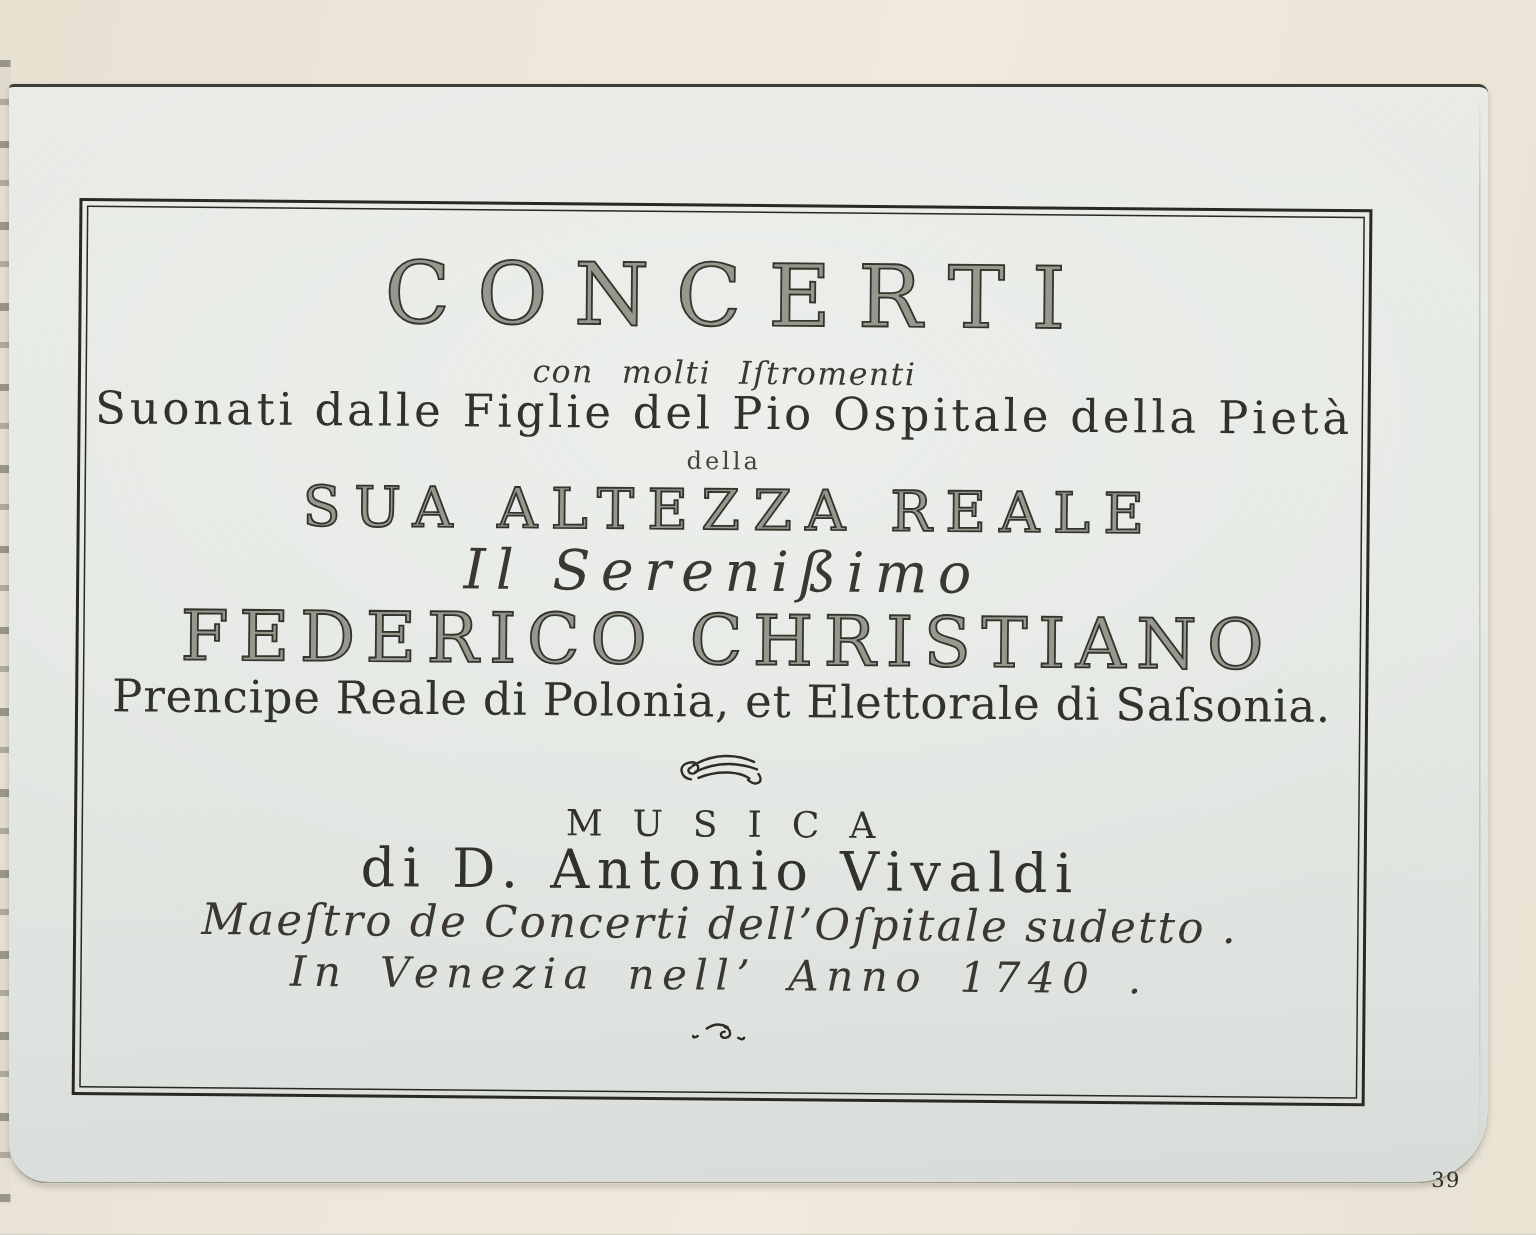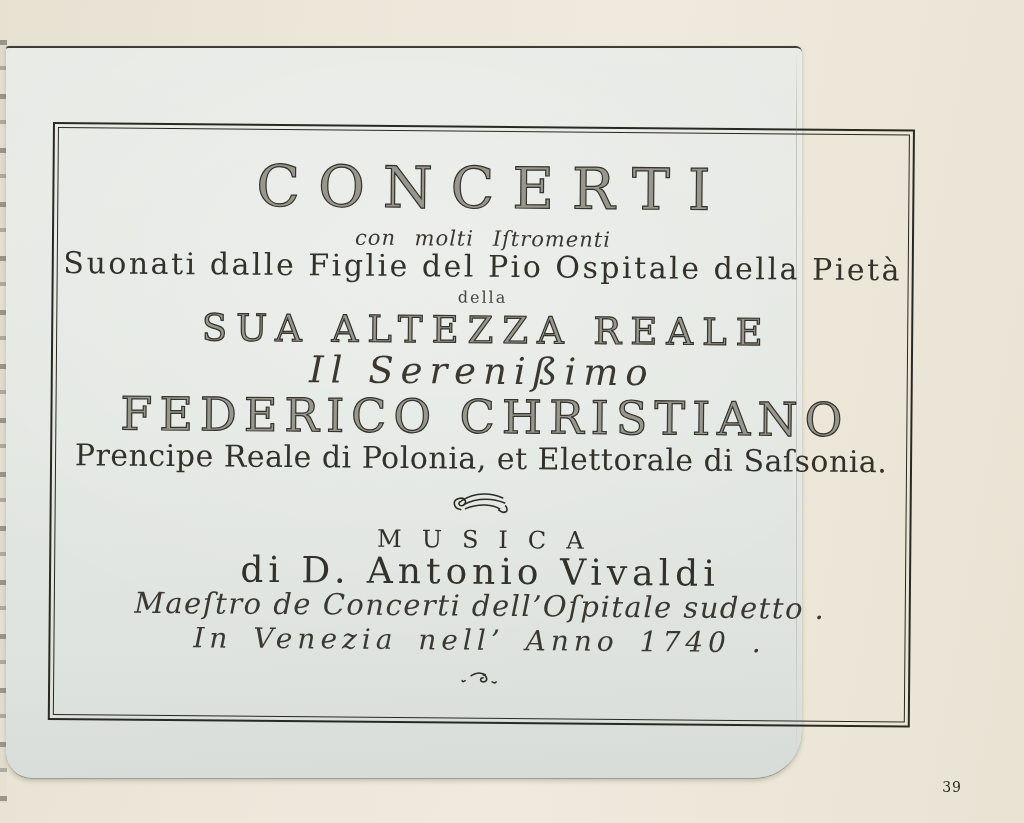--- a/index.html
+++ b/index.html
@@ -17,28 +17,29 @@
   .gutter{
     position:absolute;left:0;top:40px;bottom:20px;width:7px;
     background:
       repeating-linear-gradient(to bottom,
         rgba(52,50,40,0.55) 0 5px, rgba(52,50,40,0.05) 5px 26px,
         rgba(52,50,40,0.4) 26px 30px, rgba(52,50,40,0.02) 30px 54px);
     opacity:.8;
   }
   
   .plate{
-    position:absolute;left:6px;top:46px;width:796px;height:730px;
+    position:absolute;left:6px;top:56px;width:962px;height:730px;
     background:
       radial-gradient(120% 90% at 50% 30%, rgba(255,255,255,0.25), rgba(0,0,0,0) 60%),
       linear-gradient(178deg,#e7eae5 0%,#e4e8e3 50%,#dee3df 82%,#d7dcd8 100%);
     border-top:2px solid rgba(35,34,26,0.85);
     border-bottom:1px solid rgba(62,60,46,0.45);
     border-radius:3px 6px 48px 26px;
     box-shadow:0 2px 4px rgba(92,86,68,0.28);
+    padding-left:24px;
   }
   .fold-line{
     position:absolute;right:5px;top:2px;bottom:6px;width:1px;
     background:linear-gradient(to bottom,rgba(255,255,255,0) 0%,rgba(110,105,90,0.3) 10%,rgba(110,105,90,0.22) 80%,rgba(255,255,255,0) 100%);
   }
   
   .frame{
     position:absolute;left:47px;top:74px;width:858px;height:594px;
     border:2px solid #2a2921;
     transform:rotate(0.5deg);
@@ -68,21 +69,21 @@
   .l-federico{margin-top:4px; font-size:46px;letter-spacing:7px;text-indent:7px;}
   .l-prencipe{margin-top:4px; font-size:30px;letter-spacing:0.5px;}
   .orn-mid   {margin-top:16px;width:62px;height:30px;}
   .l-musica  {margin-top:8px; font-size:24px;letter-spacing:20px;text-indent:20px;}
   .l-vivaldi {margin-top:2px; font-size:36px;letter-spacing:5px;}
   .l-maestro {margin-top:2px; font-size:29px;letter-spacing:1.5px;}
   .l-venezia {margin-top:6px; font-size:28px;letter-spacing:5px;word-spacing:7px;}
   .orn-bottom{margin-top:14px;width:36px;height:17px;}
   .orn-stroke{stroke:#2e2d25;stroke-width:1.6;fill:none;stroke-linecap:round;}
   .page-number{
-    position:absolute;right:62px;top:779px;
+    position:absolute;right:50px;top:779px;
     font-size:14px;color:#2e2d27;letter-spacing:1px;
   }
 </style>
 </head>
 <body>
 
 <div class="page">
 
   <div class="gutter"></div>
 

